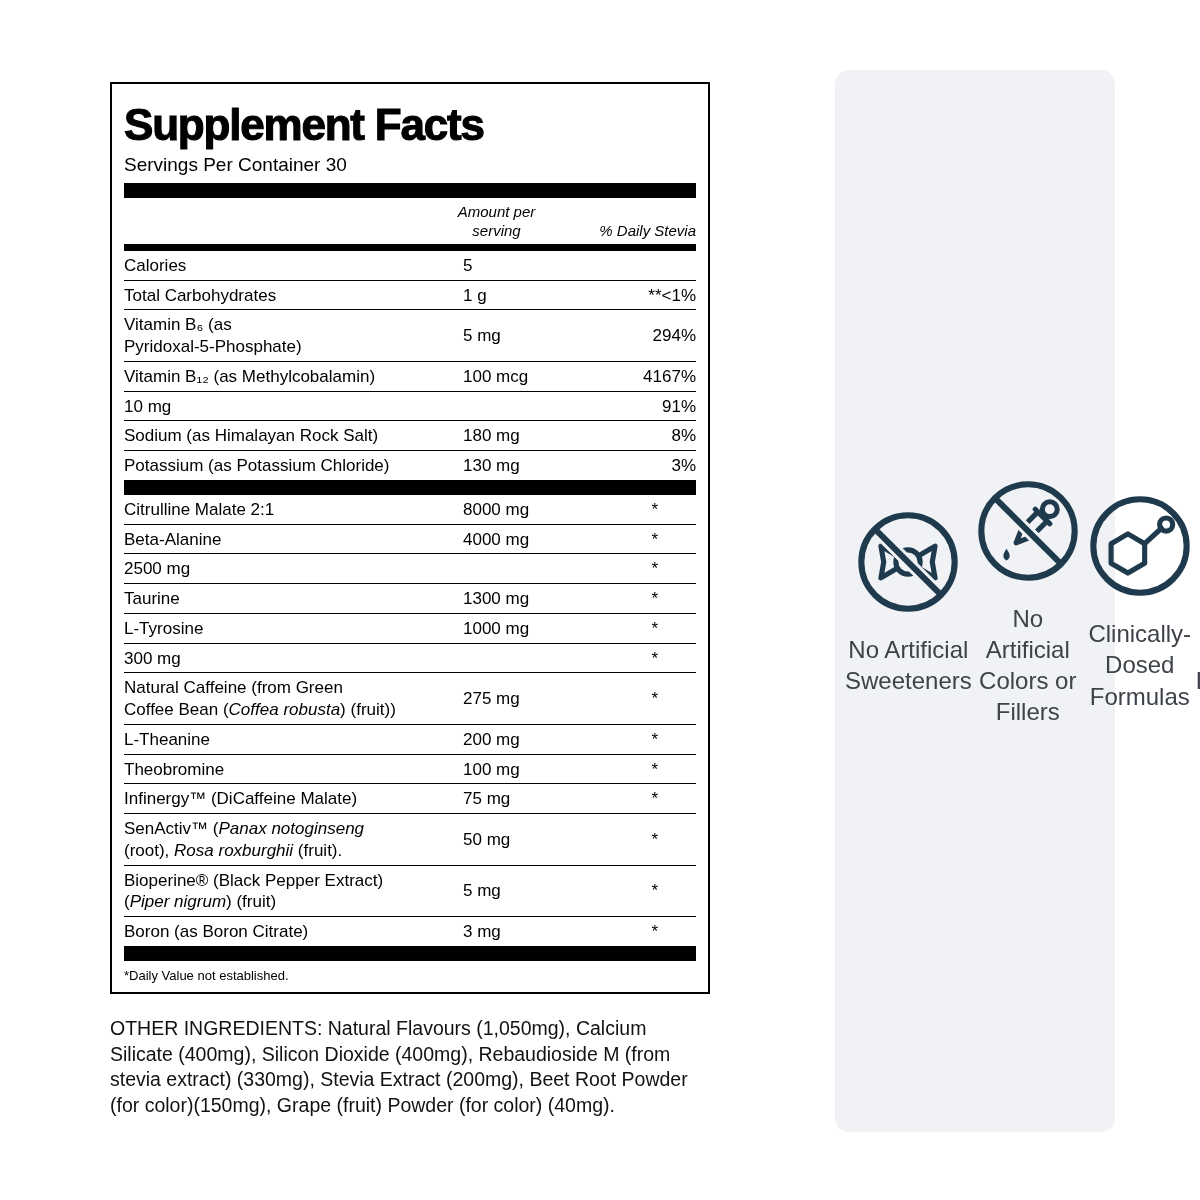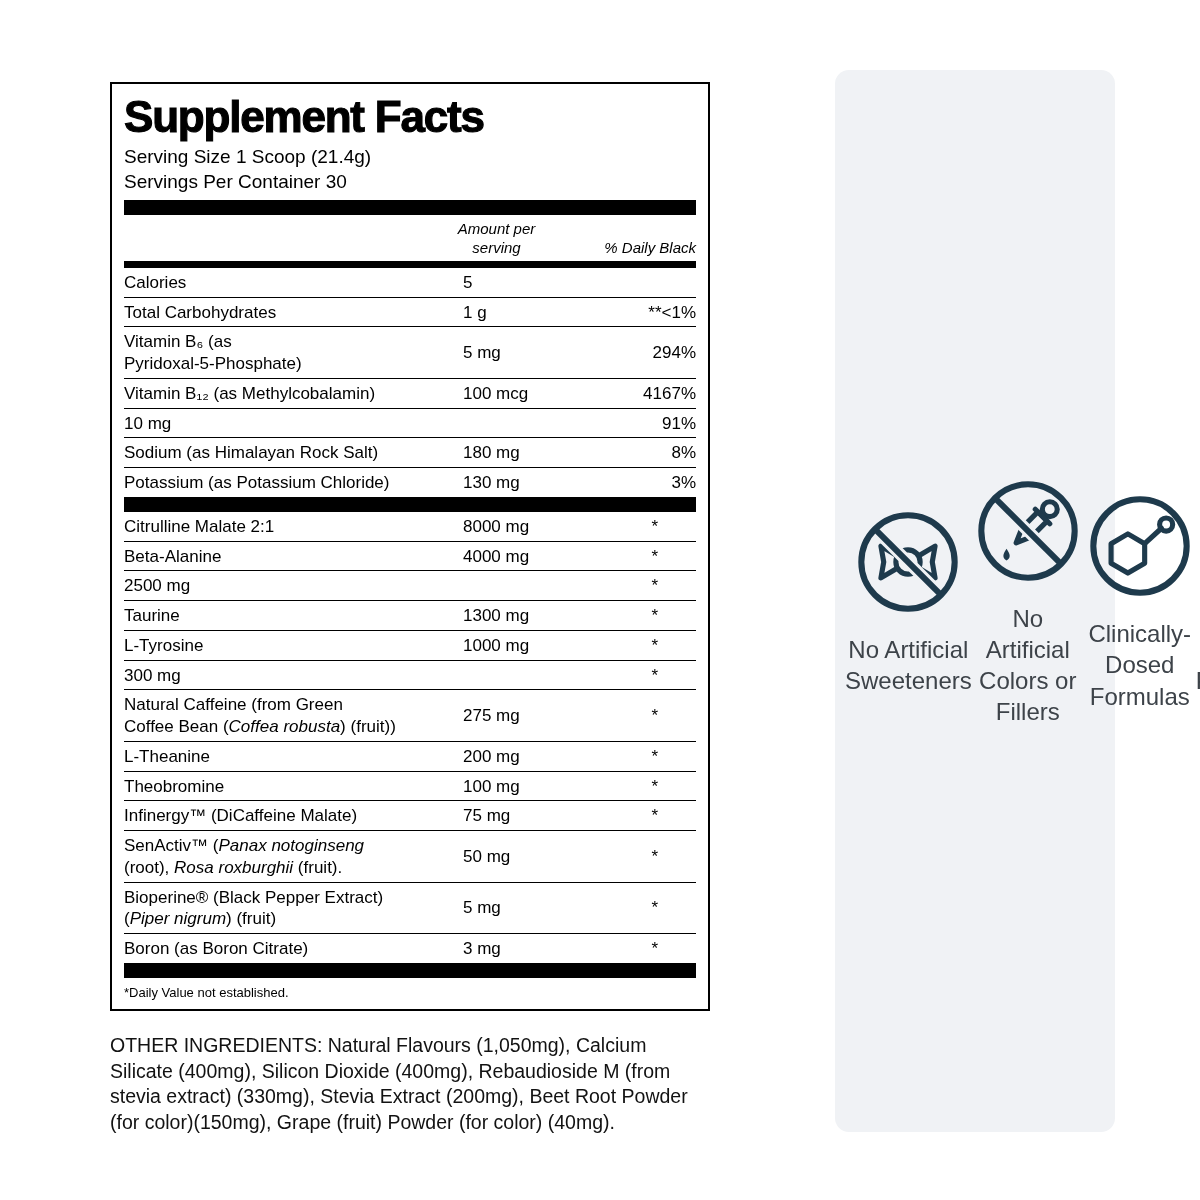--- a/index.html
+++ b/index.html
@@ -2,21 +2,21 @@
 <html style="--navy: #1e3a4c; --card-bg: #f0f2f5;"><head>
 <meta charset="utf-8">
 <style>
   :root { --navy:#1e3a4c; --card-bg:#f0f2f5; }
   * { margin:0; padding:0; box-sizing:border-box; }
   html,body { width:1200px; height:1200px; background:#fff; font-family:"Liberation Sans", sans-serif; color:#000; }
   .stage { position:relative; width:1200px; height:1200px; background:#fff; overflow:hidden; }
 
   
   .left-col { position:absolute; left:110px; top:82px; width:600px; }
-  .facts-panel { border:2px solid #000; background:#fff; padding:8px 12px 6px; }
+  .facts-panel { border:2px solid #000; background:#fff; padding:16px 12px 6px; }
   .facts-title { font-size:44px; font-weight:900; letter-spacing:-1.2px; line-height:1.05; -webkit-text-stroke:1.1px #000; padding:2px 0 4px; }
   .serving { font-size:19px; line-height:1.32; }
   .bar-thick { height:15px; background:#000; margin-top:6px; }
   .bar-med { height:7px; background:#000; }
   .facts-header { display:flex; align-items:flex-end; padding:5px 0 3px; font-size:15px; line-height:1.25;font-style:italic; }
   .h-name-spacer { width:300px; }
   .h-amount { width:145px; text-align:center; }
   .h-dv { flex:1; text-align:right; }
   .rows-group .facts-row:last-child { border-bottom:none; }
   .facts-row { display:flex; align-items:center; padding:4px 0 3px; border-bottom:1.5px solid #000; font-size:17px; line-height:1.28;gap:8px; }
@@ -43,32 +43,31 @@
   .badge-label { font-size:24px; line-height:1.3; color:#3d4349; text-align:center; }
 </style>
 </head>
 <body>
 
 <div class="stage">
 
   <div class="left-col">
     <section class="facts-panel">
       <h1 class="facts-title">Supplement Facts</h1>
-      <div class="serving">Serving Size 1 Scoop (21.4g)</div>
       <div class="serving">Servings Per Container 30</div>
 
       <div class="bar-thick"></div>
 
       <div class="facts-header">
         <div class="h-name-spacer"></div>
         <div class="h-amount">
           <div>Amount per</div>
           <div>serving</div>
         </div>
-        <div class="h-dv">% Daily Black</div>
+        <div class="h-dv">% Daily Stevia</div>
       </div>
 
       <div class="bar-med"></div>
 
       <div class="rows-group" id="nutrient-rows">
           <div class="facts-row">
             <div class="cell-name"><span>Calories</span></div>
             <div class="cell-amount">5</div>
             <div class="cell-dv"></div>
           </div>

